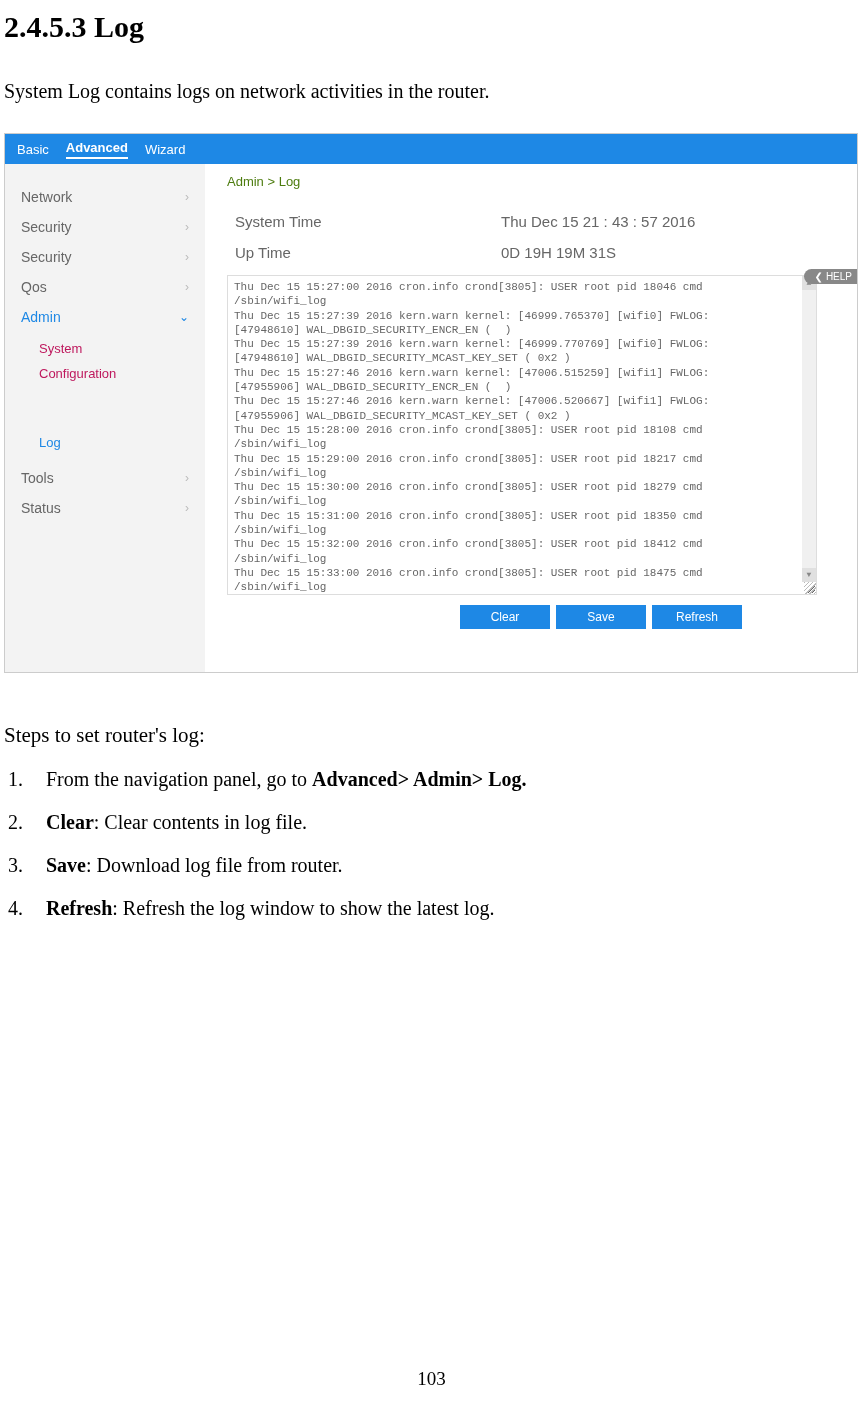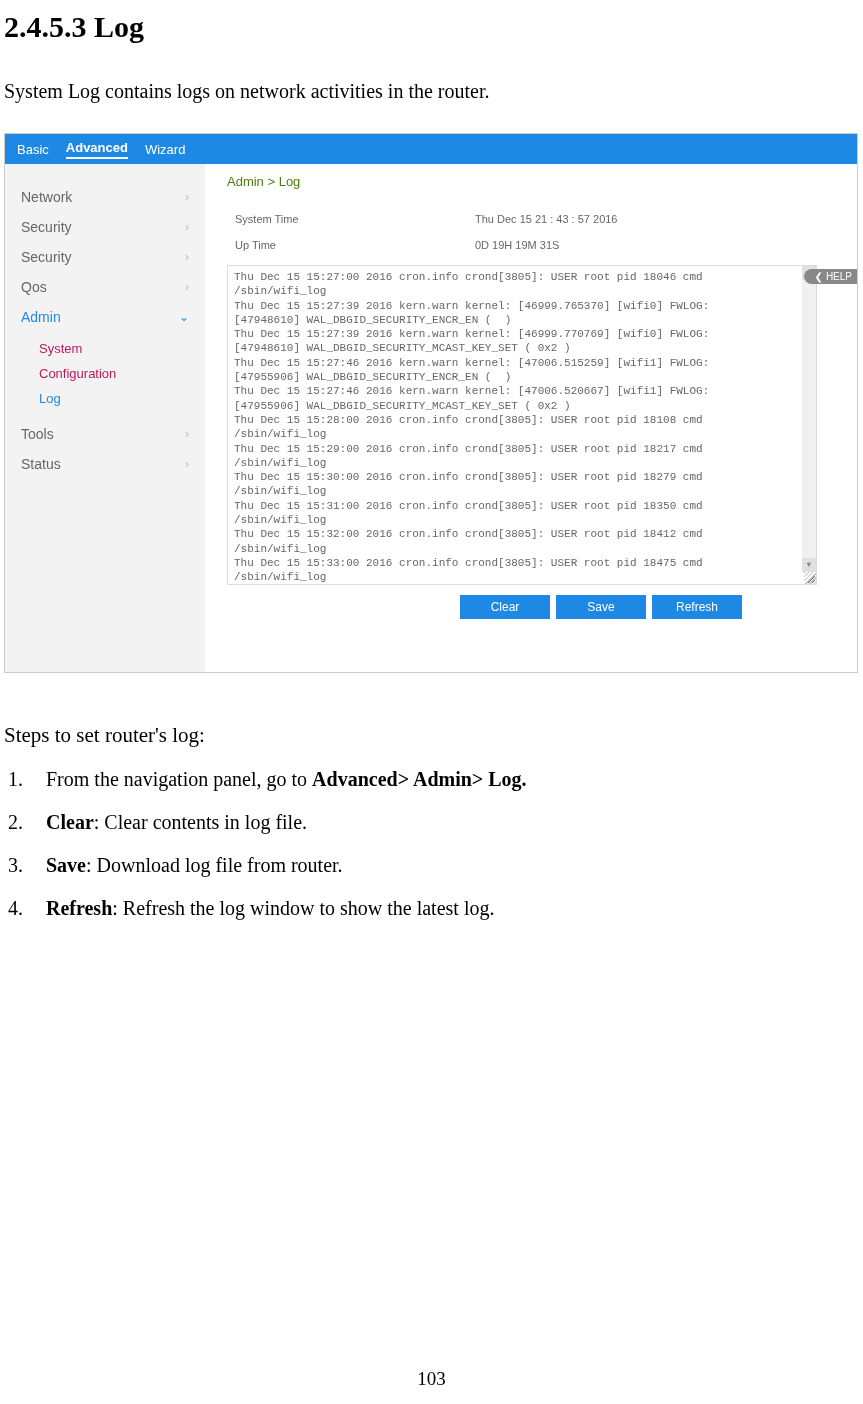--- a/index.html
+++ b/index.html
@@ -69,39 +69,40 @@
     .side-item.active { color: #1E88E5; }
     .chev { color: #bbb; font-size: 12px; }
     .chev.down { color: #1E88E5; }
     .subitems { padding: 4px 0 8px 34px; }
     .subitem {
       font-size: 13px;
       color: #be185d;
       padding: 5px 0;
       cursor: pointer;
     }
-    .subitem.active { color: #1E88E5; }
+    .subitem.active { color: #1E88E5; margin-top: 44px; }
     .content {
       flex: 1;
       padding: 10px 20px 10px 20px;
       position: relative;
     }
     .breadcrumb {
       text-align: left;
       font-size: 13px;
       color: #4d7c0f;
       padding-left: 2px;
       margin-bottom: 24px;
     }
     .info-row {
       display: flex;
-      font-size: 11px;
+      font-size: 15px;
       color: #666;
       margin-bottom: 14px;
       padding-left: 10px;
+      gap: 26px;
     }
     .info-row .label { width: 240px; }
     .logbox {
       border: 1px solid #ddd;
       width: 590px;
       height: 320px;
       margin-left: 2px;
       font-family: "Courier New", monospace;
       font-size: 11px;
       color: #666;

